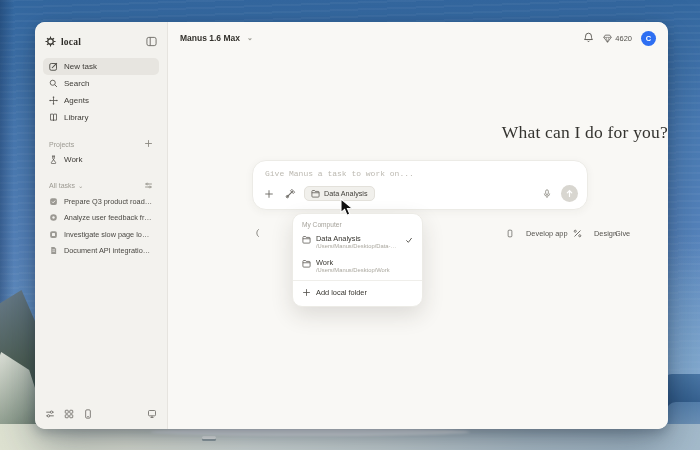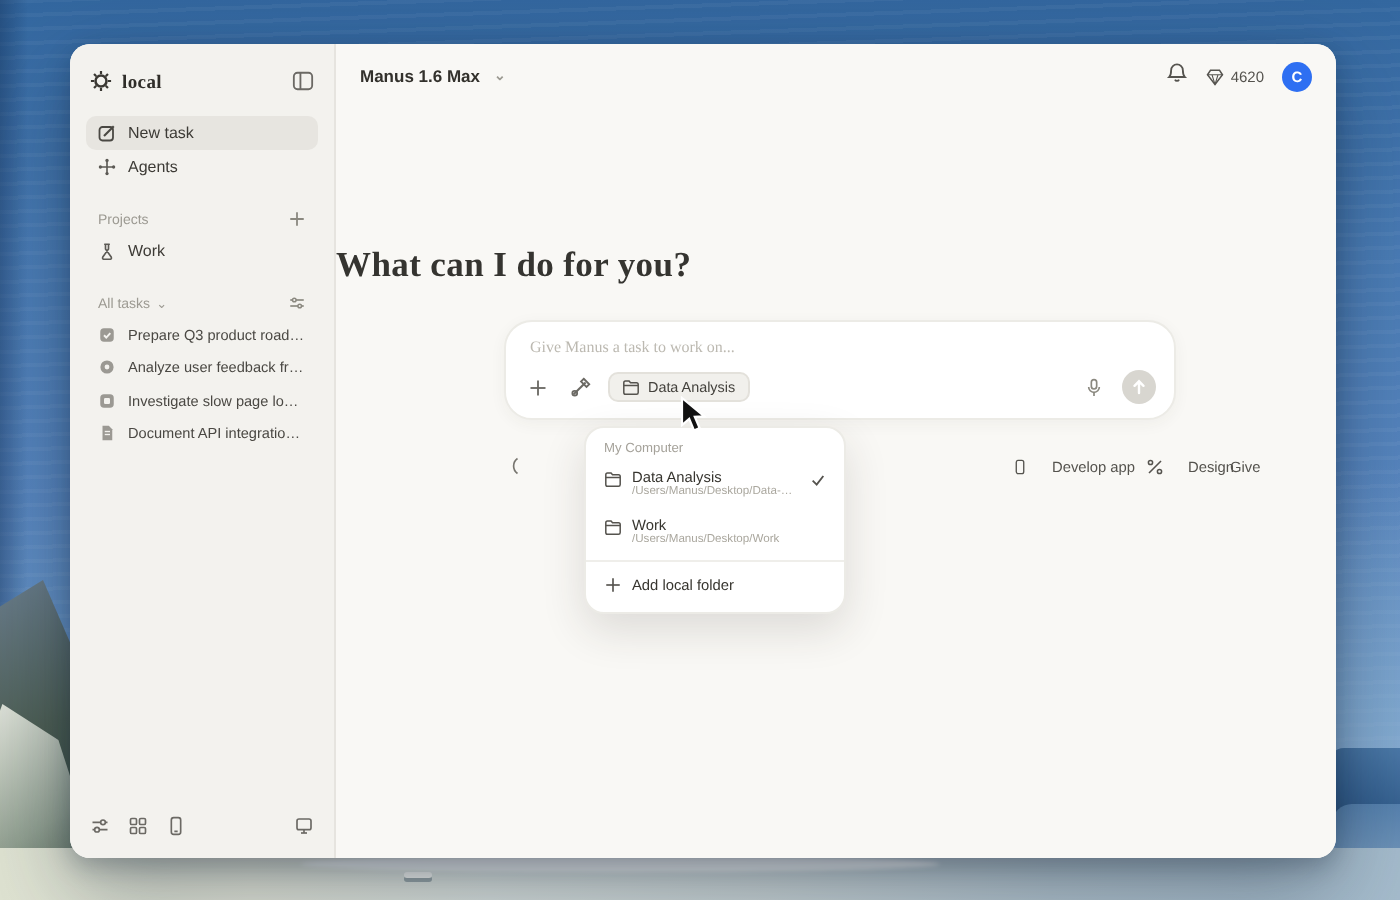--- a/index.html
+++ b/index.html
@@ -39,24 +39,24 @@
 
   
   .main { position:relative; flex:1; height:100%; background:#f9f8f5; }
   .main-header { position:absolute; left:0; top:0; right:0; height:32px; display:flex; align-items:center; padding:0 12px; }
   .model-select { display:flex; align-items:center; gap:4px; font-size:8.5px; font-weight:bold; color:#33312c; }
   .model-select .chev { font-size:7px; }
   .header-right { margin-left:auto; display:flex; align-items:center; gap:9px; }
   .credits { display:flex; align-items:center; gap:3px; font-size:7.5px; color:#54524d; }
   .avatar { width:15px; height:15px; border-radius:50%; background:#2e6ff2; color:#fff; font-size:7.5px; font-weight:bold; display:flex; align-items:center; justify-content:center; }
 
-  .heading { position:absolute; left:0; right:0; top:100px; text-align:left; font-family:"Liberation Serif", serif; font-weight:bold; font-size:17.5px; color:#353430; letter-spacing:.2px; }
+  .heading { position:absolute; left:0; right:0; top:100px; text-align:right; font-family:"Liberation Serif", serif; font-weight:normal; font-size:17.5px; color:#353430; letter-spacing:.2px; }
 
   .input-card { position:absolute; left:84px; top:138px; width:336px; height:50px; background:#ffffff; border:1px solid #ecebe6; border-radius:14px; box-shadow:0 2px 8px rgba(60,55,40,.05); }
-  .task-input { position:absolute; left:12px; top:8px; width:300px; border:none; outline:none; font-size:8px; color:#3d3b36; background:transparent; font-family:Liberation Serif, serif; }
+  .task-input { position:absolute; left:12px; top:8px; width:300px; border:none; outline:none; font-size:8px; color:#3d3b36; background:transparent; font-family:Liberation Mono, monospace; }
   .task-input::placeholder { color:#bcb9b1; }
   .input-actions { position:absolute; left:9px; right:9px; bottom:7px; display:flex; align-items:center; gap:7px; }
   .input-actions .spacer { flex:1; }
   .icon-btn { display:flex; align-items:center; justify-content:center; width:14px; height:14px; }
   .folder-chip { display:flex; align-items:center; gap:4px; height:15px; padding:0 6px; background:#f1f0ec; border:1px solid #e3e1db; border-radius:5px; font-size:7.2px; color:#44423d; }
   .send-btn { width:17px; height:17px; border-radius:50%; background:#d8d6d0; display:flex; align-items:center; justify-content:center; }
 
   .chips { position:absolute; left:84px; top:203px; width:360px; height:16px; }
   .chip { position:absolute; display:flex; align-items:center; gap:12px; height:16px; font-size:7.4px; color:#55534e; }
 
@@ -120,28 +120,42 @@
       <nav>
         <div class="srow selected">
           <svg width="9" height="9" viewBox="0 0 12 12">
               <rect x="1" y="2" width="9" height="9" rx="2" fill="none" stroke="#4a4843" stroke-width="1.2"></rect>
               <line x1="4" y1="8" x2="10.5" y2="1.5" stroke="#4a4843" stroke-width="1.4"></line>
             </svg>
           <span>New task</span>
         </div>
         <div class="srow">
           <svg width="9" height="9" viewBox="0 0 12 12">
+              <circle cx="5" cy="5" r="3.4" fill="none" stroke="#5c5a55" stroke-width="1.2"></circle>
+              <line x1="7.6" y1="7.6" x2="10.6" y2="10.6" stroke="#5c5a55" stroke-width="1.3"></line>
+            </svg>
+          <span>Search</span>
+        </div>
+        <div class="srow">
+          <svg width="9" height="9" viewBox="0 0 12 12">
               <line x1="6" y1="1" x2="6" y2="11" stroke="#5c5a55" stroke-width="1.1"></line>
               <line x1="1" y1="6" x2="11" y2="6" stroke="#5c5a55" stroke-width="1.1"></line>
               <circle cx="6" cy="1.6" r="1.1" fill="#5c5a55"></circle>
               <circle cx="6" cy="10.4" r="1.1" fill="#5c5a55"></circle>
               <circle cx="1.6" cy="6" r="1.1" fill="#5c5a55"></circle>
               <circle cx="10.4" cy="6" r="1.1" fill="#5c5a55"></circle>
             </svg>
           <span>Agents</span>
+        </div>
+        <div class="srow">
+          <svg width="9" height="9" viewBox="0 0 12 12">
+              <path d="M2 1.5h3c.8 0 1 .4 1 1v8c0-.6-.3-1-1-1H2z" fill="none" stroke="#5c5a55" stroke-width="1.1"></path>
+              <path d="M10 1.5H7c-.8 0-1 .4-1 1v8c0-.6.3-1 1-1h3z" fill="none" stroke="#5c5a55" stroke-width="1.1"></path>
+            </svg>
+          <span>Library</span>
         </div>
       </nav>
 
       <div class="section-head">
         <span>Projects</span>
         <span class="spacer"></span>
         <span>
           <svg width="9" height="9" viewBox="0 0 12 12">
               <line x1="6" y1="1.5" x2="6" y2="10.5" stroke="#8a887f" stroke-width="1.2"></line>
               <line x1="1.5" y1="6" x2="10.5" y2="6" stroke="#8a887f" stroke-width="1.2"></line>

